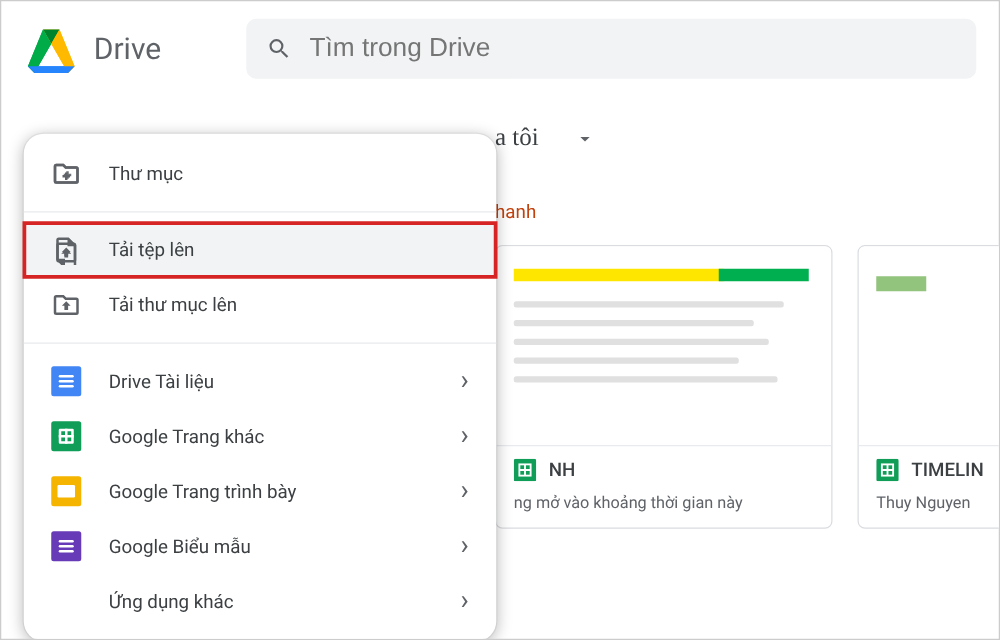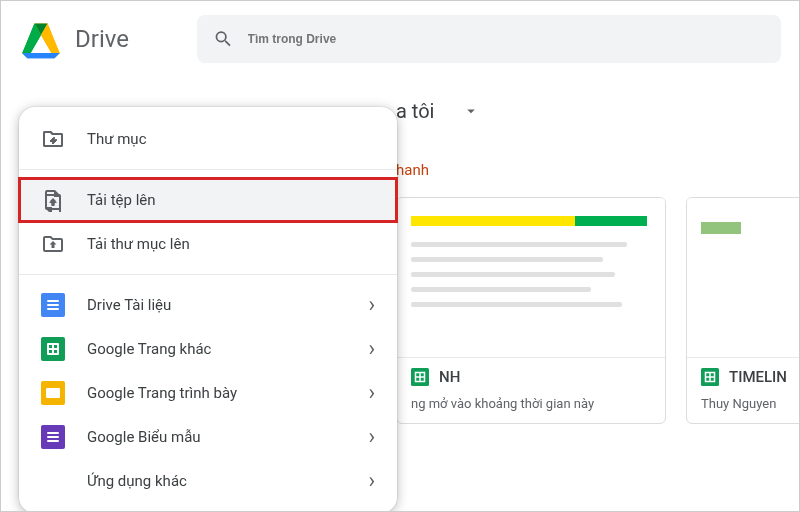--- a/index.html
+++ b/index.html
@@ -27,35 +27,34 @@
     background: #f1f3f4;
     border-radius: 8px;
     height: 48px;
     padding: 0 16px;
     gap: 14px;
     min-width: 0;
   }
   .search-bar input {
     border: none;
     background: transparent;
-    font-size: 12px;
+    font-size: 21px;
     color: #a21caf;
     outline: none;
     width: 100%;
-    font-weight: bold;
   }
   .search-bar input::placeholder { color: #757575; }
 
   .main {
     position: absolute;
     left: 395px;
     right: 0;
     top: 92px;
   }
-  .breadcrumb { display: flex; align-items: center; gap: 28px; font-size: 20px; color: #3c4043; padding: 6px 0 18px 0;}
+  .breadcrumb { display: flex; align-items: center; gap: 28px; font-size: 20px; color: #3c4043; padding: 6px 0 18px 0; font-family: Liberation Serif, serif;}
   .section-title { font-size: 15px; color: #c2410c; margin-top: 20px; margin-bottom: 18px;}
   .cards { display: flex; gap: 20px; }
   .card {
     width: 270px;
     border: 1px solid #dadce0;
     border-radius: 6px;
     background: #fff;
     overflow: hidden;
     flex-shrink: 0;
   }

